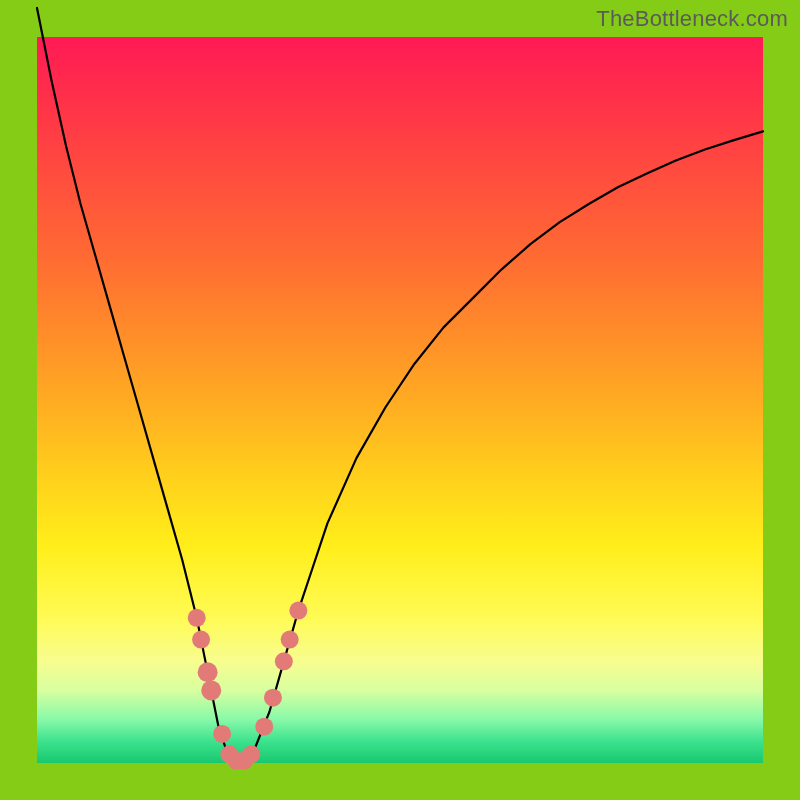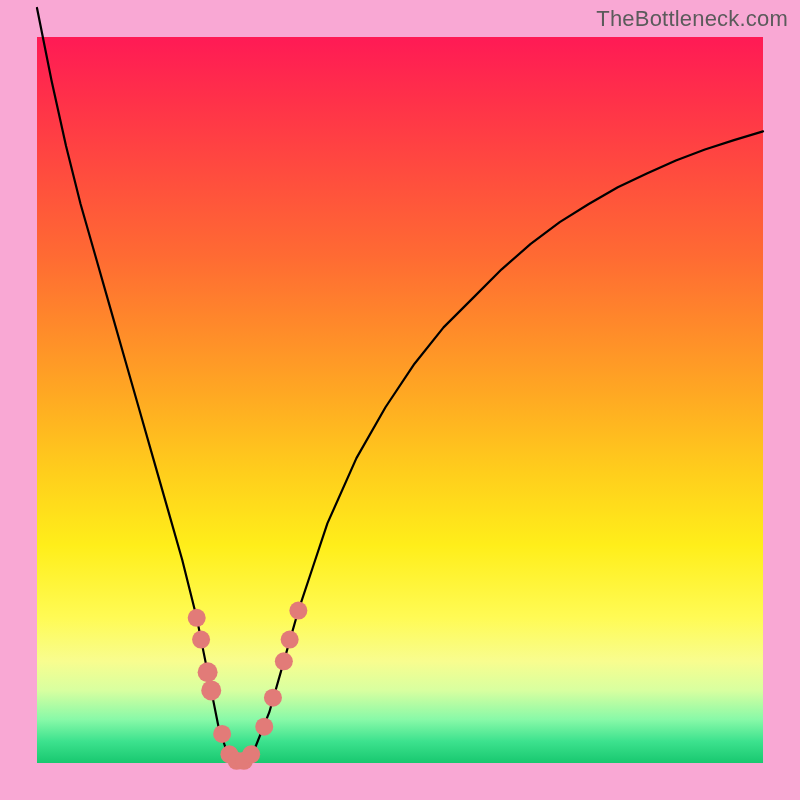--- a/index.html
+++ b/index.html
@@ -8,21 +8,21 @@
     width: 800px;
     height: 800px;
     background: #000;
     overflow: hidden;
     font-family: Arial, Helvetica, sans-serif;
   }
   .frame {
     position: relative;
     width: 800px;
     height: 800px;
-    background: #f9a8d4;
+    background: #84cc16;
   }
   .plot-area {
     position: absolute;
     left: 37px;
     top: 37px;
     width: 726px;
     height: 726px;
     
     background: linear-gradient(
       to bottom,

